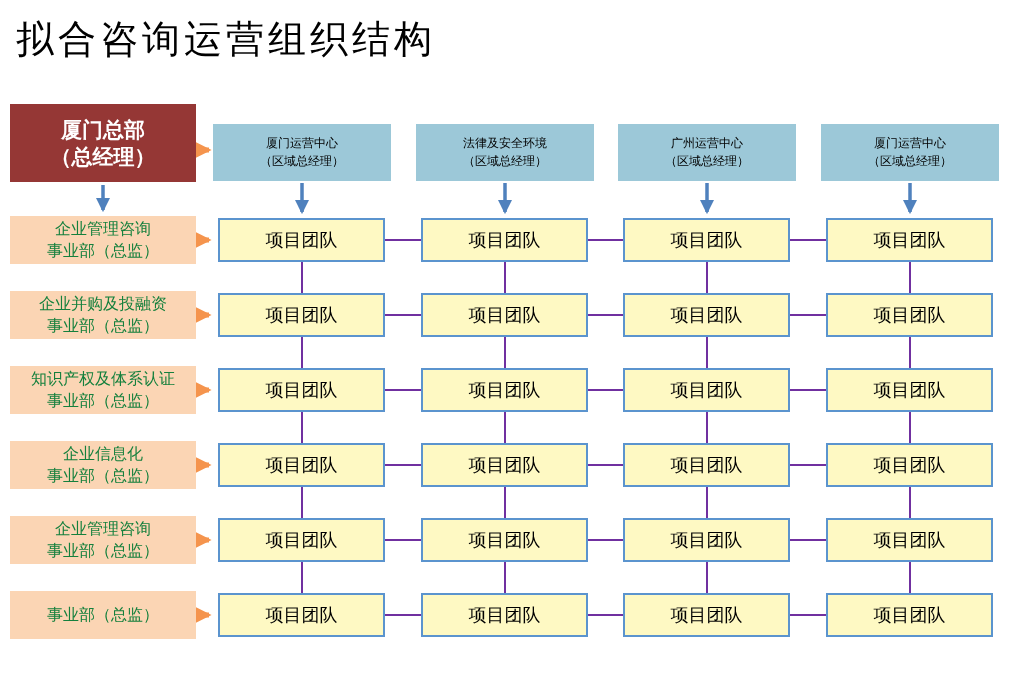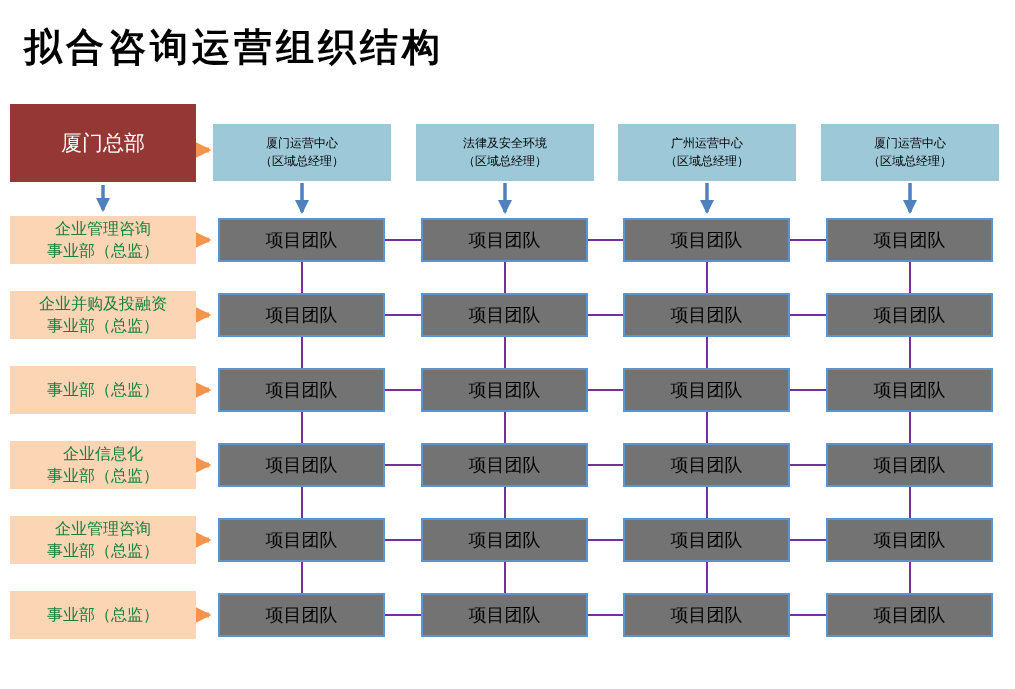--- a/index.html
+++ b/index.html
@@ -1,41 +1,41 @@
 <!DOCTYPE html>
 <html style="--hq-bg: #953735; --center-bg: #9CC8D8; --division-bg: #FBD5B4; --team-border: #5B94CE;"><head>
 <meta charset="utf-8">
 <style>
   html,body{margin:0;padding:0;background:#fff;}
   .stage{
     position:relative;width:1015px;height:689px;background:#ffffff;
     font-family:"Liberation Sans","DejaVu Sans",sans-serif;overflow:hidden;
   }
   .title{
-    position:absolute;left:12px;top:10px;margin:12px;
-    font-size:38px;font-weight:700;color:#000;letter-spacing:4px;white-space:nowrap;
+    position:absolute;left:12px;top:10px;margin:4px;
+    font-size:38px;font-weight:400;color:#000;letter-spacing:4px;white-space:nowrap;
   }
   .box{
     position:absolute;display:flex;flex-direction:column;align-items:center;justify-content:center;
     text-align:center;box-sizing:border-box;z-index:2;
   }
   .hq{
     left:10px;top:104px;width:186px;height:78px;
-    background:var(--hq-bg,#953735);color:#fff;font-weight:400;font-size:21px;line-height:1.3;
+    background:var(--hq-bg,#953735);color:#fff;font-weight:700;font-size:21px;line-height:1.3;
   }
   .center{
     top:124px;width:178px;height:57px;
     background:var(--center-bg,#9CC8D8);color:#000;font-size:12px;line-height:1.45;
   }
   .division{
     left:10px;width:186px;height:48px;
     background:var(--division-bg,#FBD5B4);color:#15803d;font-size:16px;line-height:1.4;
   }
   .team{
-    width:167px;height:44px;background:#737373;
+    width:167px;height:44px;background:#fef9c3;
     border:2px solid var(--team-border,#5B94CE);
     color:#000;font-size:18px;
   }
   #connectors{position:absolute;left:0;top:0;z-index:1;pointer-events:none;}
 </style>
 </head>
 <body>
 
 <div class="stage">
     <svg id="connectors" width="1015" height="689" viewBox="0 0 1015 689">
@@ -95,20 +95,21 @@
       <line x1="198" y1="315" x2="209" y2="315" stroke="#F5944D" stroke-width="5" marker-end="url(#ah-o)"></line>
       <line x1="198" y1="390" x2="209" y2="390" stroke="#F5944D" stroke-width="5" marker-end="url(#ah-o)"></line>
       <line x1="198" y1="465" x2="209" y2="465" stroke="#F5944D" stroke-width="5" marker-end="url(#ah-o)"></line>
       <line x1="198" y1="540" x2="209" y2="540" stroke="#F5944D" stroke-width="5" marker-end="url(#ah-o)"></line>
       <line x1="198" y1="615" x2="209" y2="615" stroke="#F5944D" stroke-width="5" marker-end="url(#ah-o)"></line>
     </svg>
   <h1 class="title">拟合咨询运营组织结构</h1>
 
   <div class="box hq">
     <span>厦门总部</span>
+    <span>（总经理）</span>
   </div>
 
   <div class="box center" style="left:213px">
     <span>厦门运营中心</span>
     <span>（区域总经理）</span>
   </div>
   <div class="box center" style="left:416px">
     <span>法律及安全环境</span>
     <span>（区域总经理）</span>
   </div>
@@ -123,20 +124,21 @@
 
   <div class="box division" style="top:216px">
     <span>企业管理咨询</span>
     <span>事业部（总监）</span>
   </div>
   <div class="box division" style="top:291px">
     <span>企业并购及投融资</span>
     <span>事业部（总监）</span>
   </div>
   <div class="box division" style="top:366px">
+    <span>知识产权及体系认证</span>
     <span>事业部（总监）</span>
   </div>
   <div class="box division" style="top:441px">
     <span>企业信息化</span>
     <span>事业部（总监）</span>
   </div>
   <div class="box division" style="top:516px">
     <span>企业管理咨询</span>
     <span>事业部（总监）</span>
   </div>

